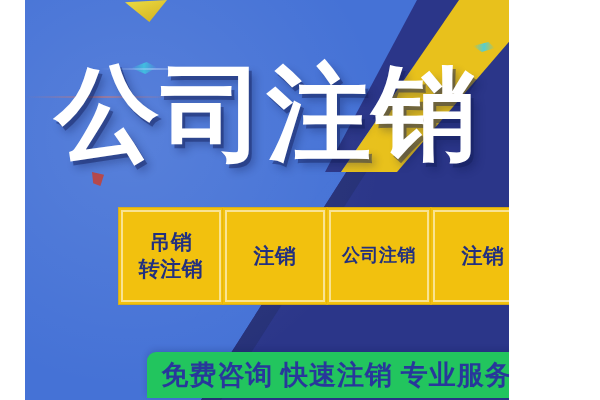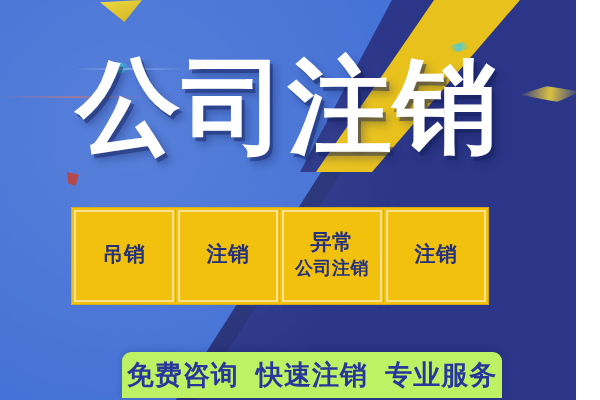--- a/index.html
+++ b/index.html
@@ -2,26 +2,27 @@
 <html><head>
 <meta charset="utf-8">
 <style>
   html, body {
     margin: 0;
     padding: 0;
     background: #ffffff;
   }
   #poster {
     position: relative;
-    width: 576px;
+    width: 484px;
     height: 400px;
     overflow: hidden;
-    font-family: Liberation Mono, monospace;
+    font-family: Liberation Serif, serif;
     background: #4572D6;
     user-select: none;
+    margin-left: 25px;
   }
 
   
   .bg-layer { position: absolute; inset: 0; }
 
   
   .navy-wedge {
     position: absolute;
     inset: 0;
     background: #2B3689;
@@ -128,21 +129,21 @@
   }
 
   
   .badge-row {
     position: absolute;
     left: 72px;
     top: 208px;
     width: 460px;
     height: 96px;
     display: flex;
-    justify-content: flex-start;
+    justify-content: center;
     align-items: stretch;
   }
   .badge {
     width: 100px;
     background: #F2C10E;
     border: 2px solid #F2C10E;
     box-shadow: inset 0 0 0 2px rgba(255,255,255,.55);
     outline: 1px solid rgba(230,180,10,.9);
     display: flex;
     flex-direction: column;
@@ -158,21 +159,21 @@
   .badge-line { display: block; white-space: nowrap; }
   .badge-line.small { font-size: 18px; }
 
   
   .tagline-bar {
     position: absolute;
     left: 122px;
     top: 352px;
     width: 380px;
     height: 46px;
-    background: #bef264;
+    background: #22c55e;
     border-radius: 9px 9px 0 0;
     box-shadow: 0 -2px 6px rgba(10,20,70,.18);
     display: flex;
     align-items: center;
     justify-content: center;
   }
   .tagline-text {
     color: #28379B;
     font-weight: 700;
     font-size: 27px;
@@ -201,28 +202,28 @@
   <div class="fleck fleck-red-1"></div>
   <div class="fleck fleck-line-1"></div>
   <div class="fleck fleck-line-2"></div>
 
   <div class="headline">公司注销</div>
 
   <div class="badge-row">
 
     <div class="badge">
       <span class="badge-line">吊销</span>
+      <span class="badge-line">转注销</span>
     </div>
 
     <div class="badge">
       <span class="badge-line">注销</span>
     </div>
 
     <div class="badge">
-      <span class="badge-line">异常</span>
       <span class="badge-line small">公司注销</span>
     </div>
 
     <div class="badge">
       <span class="badge-line">注销</span>
     </div>
 
   </div>
 
   <div class="tagline-bar">

